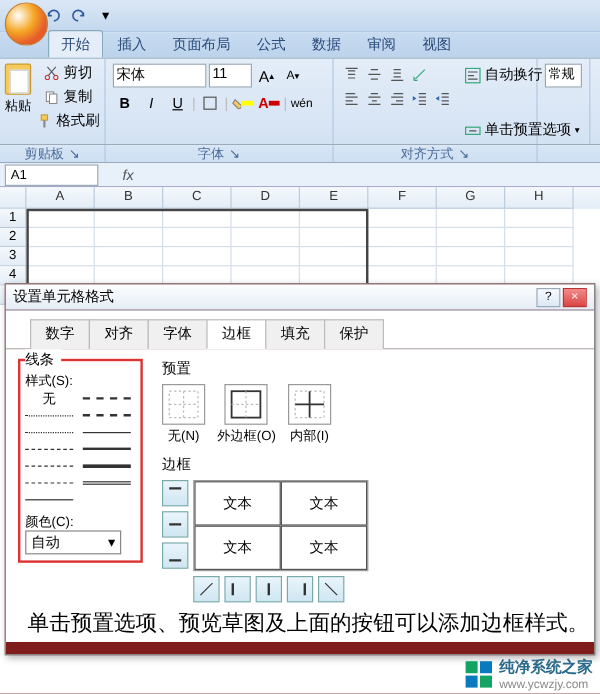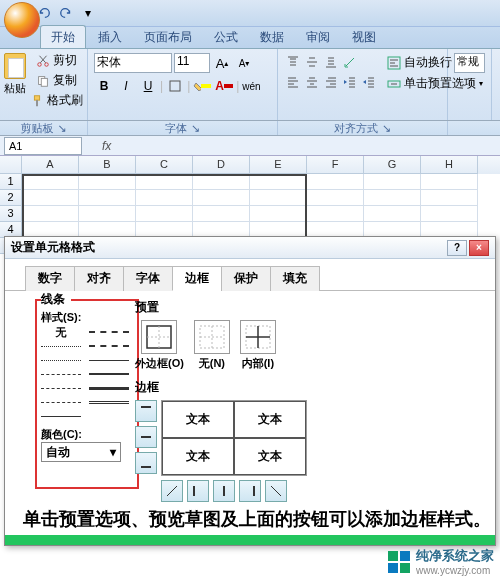--- a/index.html
+++ b/index.html
@@ -30,46 +30,46 @@
   .font-select.font-name { width:78px; }
   .font-select.font-size { width:36px; }
   .fbtn { width:20px;height:20px;border:1px solid transparent;display:flex;align-items:center;justify-content:center;font-size:12px;cursor:pointer;}
   .fbtn.b { font-weight:bold;}
   .fbtn.i { font-style:italic;}
   .fbtn.u { text-decoration:underline;}
   .color-swatch{width:18px;height:4px;display:block;}
   .align-group .row{display:flex;gap:1px;margin-bottom:2px;}
   .abtn{width:18px;height:18px;display:flex;align-items:center;justify-content:center;cursor:pointer;}
   .abtn svg{width:14px;height:14px;}
-  .wrap-merge{display:flex;flex-direction:column;gap:2px;margin-left:6px;}
+  .wrap-merge{display:flex;flex-direction:column;gap:2px;margin-left:6px;justify-content:space-between;}
   .wm-btn{display:flex;align-items:center;gap:3px;padding:1px 3px;cursor:pointer;white-space:nowrap;}
   .group-name-bar{height:15px;background:linear-gradient(#d8e6f5,#cddff2);display:flex;border-bottom:1px solid #9ab;}
   .group-name{border-right:1px solid #b3c9e2;text-align:center;font-size:11px;color:#4a6a9a;display:flex;align-items:center;justify-content:center;gap:4px;position:relative;}
   .namebox-row{height:20px;display:flex;align-items:center;border-bottom:1px solid #aac;background:#e8f0fa;}
   .namebox{width:78px;height:18px;border:1px solid #9ab;background:#fff;margin-left:4px;padding:0 4px;font-size:11px;display:flex;align-items:center;}
   .fx{margin-left:20px;font-style:italic;color:#555;}
   .sheet{display:flex;flex-direction:column;}
   .col-headers{display:flex;height:18px;background:linear-gradient(#f4f8fc,#e3ecf6);}
   .rowhdr-spacer{width:22px;border-right:1px solid #bcd;border-bottom:1px solid #bcd;}
   .colhdr{width:57px;text-align:center;border-right:1px solid #bcd;border-bottom:1px solid #bcd;font-size:11px;color:#333;line-height:17px;}
   .sheet-row{display:flex;height:16px;}
   .rowhdr{width:22px;text-align:center;border-right:1px solid #bcd;border-bottom:1px solid #bcd;font-size:11px;background:linear-gradient(#f4f8fc,#e3ecf6);line-height:15px;}
   .cell{width:57px;border-right:1px solid #d4deea;border-bottom:1px solid #d4deea;}
   .selrange{border:2px solid #444;}
-  .dialog{position:absolute;left:4px;top:236px;width:492px;height:310px;background:#22c55e;border:1px solid #888;box-shadow:2px 2px 6px rgba(0,0,0,.3);font-weight:bold;}
+  .dialog{position:absolute;left:4px;top:236px;width:492px;height:310px;background:#7f1d1d;border:1px solid #888;box-shadow:2px 2px 6px rgba(0,0,0,.3);}
   .dlg-title{height:22px;background:linear-gradient(#fdfefe,#e4ecf5);border-bottom:1px solid #bcd;display:flex;align-items:center;padding:0 6px;font-size:12px;}
   .dlg-title .spacer{flex:1;}
   .dlg-title .wbtn{width:20px;height:16px;border:1px solid #9ab;margin-left:2px;background:linear-gradient(#f8faff,#dce8f5);display:flex;align-items:center;justify-content:center;font-size:10px;cursor:pointer;}
   .dlg-title .wbtn.close{background:linear-gradient(#f58a8a,#d94545);border-color:#b33;color:#fff;}
   .dlg-tabs{display:flex;padding:6px 20px 0;gap:0;border-bottom:1px solid #bbb;background:#fff;}
   .dlg-tab{padding:3px 12px;border:1px solid #bbb;border-bottom:none;background:#f0f0f0;font-size:12px;cursor:pointer;position:relative;top:1px;margin-right:-1px;}
   .dlg-tab.active{background:#fff;border-bottom:1px solid #fff;}
   .dlg-body{padding:8px 12px;background:#fff;height:244px;position:relative;}
   .fieldset-label{font-size:12px;margin-bottom:2px;}
-  .line-box{border:2px solid #d33;padding:4px;width:104px;position:absolute;left:10px;top:8px;height:190px;margin-left:20px;}
+  .line-box{border:2px solid #d33;padding:4px;width:104px;position:absolute;left:10px;top:8px;height:170px;}
   .style-grid{display:flex;gap:8px;margin:2px 0 6px;}
   .style-col{display:flex;flex-direction:column;gap:4px;width:40px;}
   .style-sw{height:10px;display:flex;align-items:center;justify-content:center;}
   .style-sw.none{font-size:11px;}
   .hr{border:0;border-top:1px solid #333;width:100%;}
   .hr.dotted{border-top-style:dotted;}
   .hr.dashed{border-top-style:dashed;}
   .hr.dbl{border-top:3px double #333;}
   .hr.thick{border-top-width:2px;}
   .color-row{margin-top:6px;}
@@ -384,22 +384,22 @@
     <span>设置单元格格式</span>
     <span class="spacer"></span>
     <div class="wbtn">?</div>
     <div class="wbtn close">×</div>
   </div>
   <div class="dlg-tabs">
     <div class="dlg-tab">数字</div>
     <div class="dlg-tab">对齐</div>
     <div class="dlg-tab">字体</div>
     <div class="dlg-tab active">边框</div>
+    <div class="dlg-tab">填充</div>
     <div class="dlg-tab">保护</div>
-    <div class="dlg-tab">填充</div>
   </div>
   <div class="dlg-body">
     <div class="line-box">
       <div class="fieldset-label" style="margin-top:-14px;background:#fff;width:30px;">线条</div>
       <div style="font-size:11px;">样式(S):</div>
       <div class="style-grid">
         <div class="style-col">
           <div class="style-sw none">无</div>
           <div class="style-sw">
               <hr class="hr dotted">
@@ -449,36 +449,36 @@
           </div>
       </div>
     </div>
 
     <div class="preset-area">
       <div class="fieldset-label">预置</div>
       <div class="preset-btns">
         <div class="preset-btn">
           <div class="pbox">
               <svg>
+                <rect x="2" y="2" width="24" height="22" fill="none" stroke="#bbb" stroke-dasharray="2 2"></rect>
+                <line x1="14" y1="2" x2="14" y2="24" stroke="#bbb" stroke-dasharray="2 2"></line>
+                <line x1="2" y1="13" x2="26" y2="13" stroke="#bbb" stroke-dasharray="2 2"></line>
+              </svg>
+            </div>
+          <span style="font-size:11px;">无(N)</span>
+        </div>
+        <div class="preset-btn">
+          <div class="pbox">
+              <svg>
                 <rect x="2" y="2" width="24" height="22" fill="none" stroke="#333" stroke-width="1.5"></rect>
                 <line x1="14" y1="2" x2="14" y2="24" stroke="#bbb" stroke-dasharray="2 2"></line>
                 <line x1="2" y1="13" x2="26" y2="13" stroke="#bbb" stroke-dasharray="2 2"></line>
               </svg>
             </div>
           <span style="font-size:11px;">外边框(O)</span>
-        </div>
-        <div class="preset-btn">
-          <div class="pbox">
-              <svg>
-                <rect x="2" y="2" width="24" height="22" fill="none" stroke="#bbb" stroke-dasharray="2 2"></rect>
-                <line x1="14" y1="2" x2="14" y2="24" stroke="#bbb" stroke-dasharray="2 2"></line>
-                <line x1="2" y1="13" x2="26" y2="13" stroke="#bbb" stroke-dasharray="2 2"></line>
-              </svg>
-            </div>
-          <span style="font-size:11px;">无(N)</span>
         </div>
         <div class="preset-btn">
           <div class="pbox">
               <svg>
                 <rect x="2" y="2" width="24" height="22" fill="none" stroke="#bbb" stroke-dasharray="2 2"></rect>
                 <line x1="14" y1="2" x2="14" y2="24" stroke="#333" stroke-width="1.5"></line>
                 <line x1="2" y1="13" x2="26" y2="13" stroke="#333" stroke-width="1.5"></line>
               </svg>
             </div>
           <span style="font-size:11px;">内部(I)</span>

